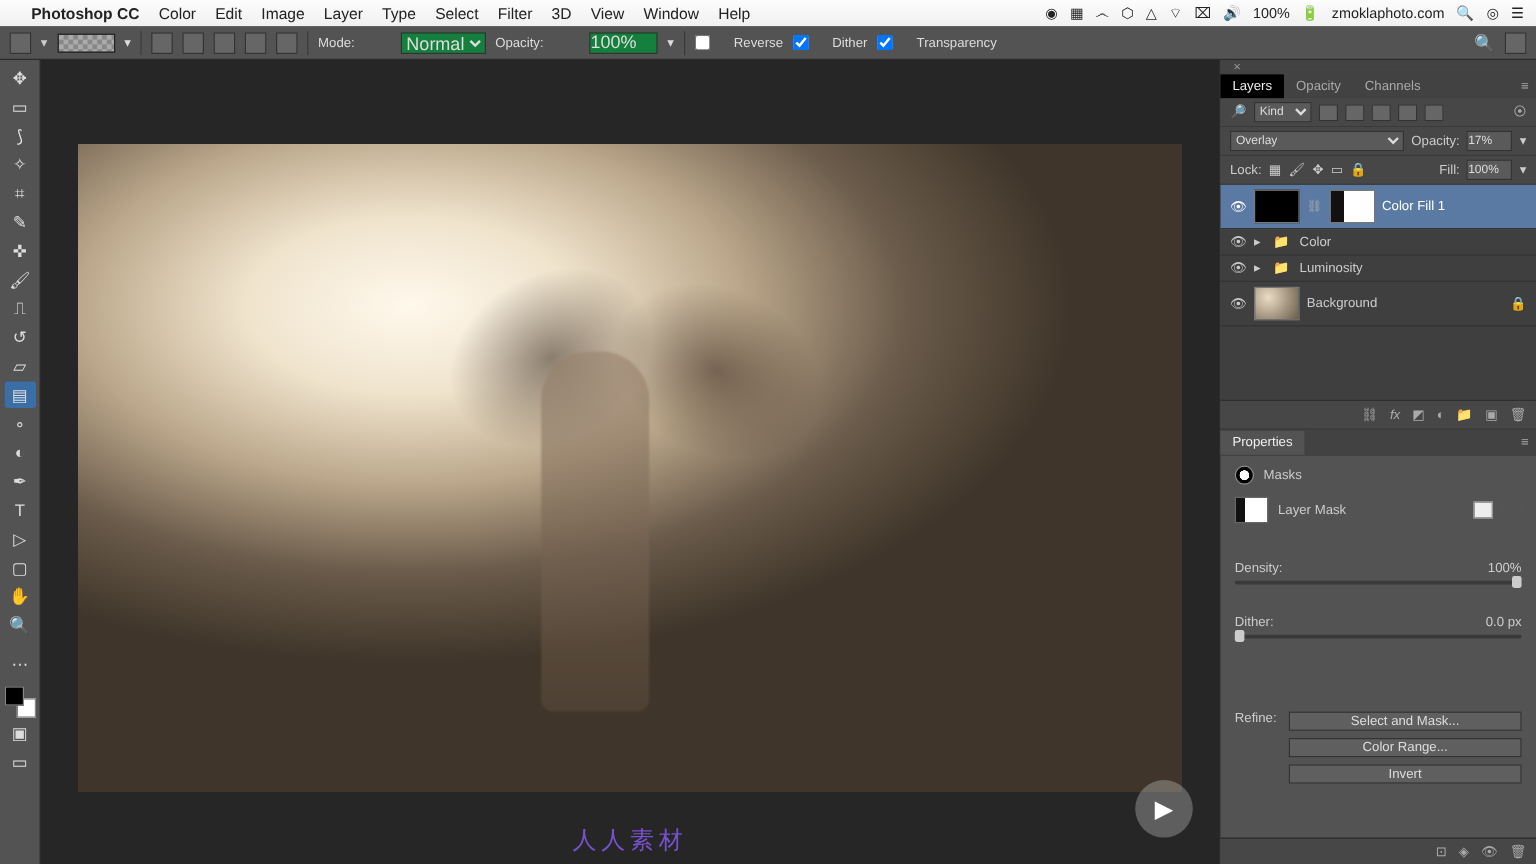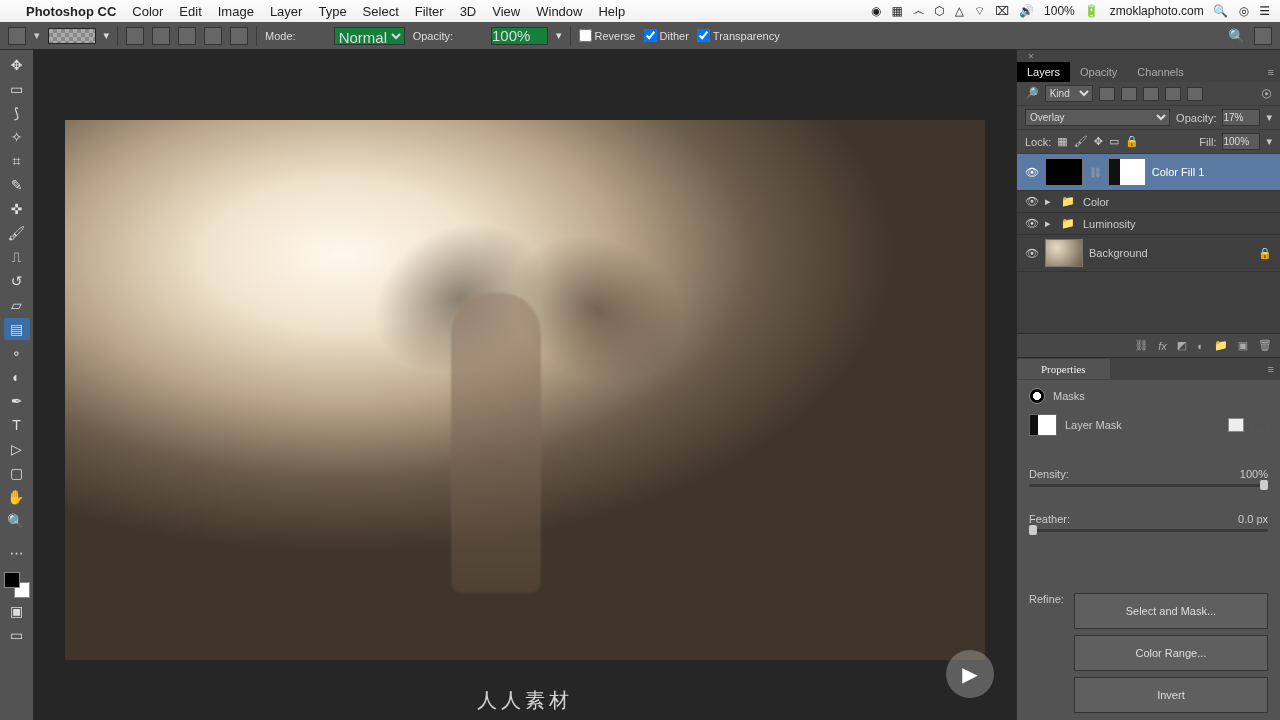--- a/index.html
+++ b/index.html
@@ -13,41 +13,41 @@
 .mac-menubar .spacer { flex: 1; }
 .mac-menubar .status { display: flex; gap: 10px; align-items: center; font-size: 12px; }
 .mac-menubar .status span { font-size: 12px; }
 
 
 .options-bar { height: 28px; background: #535353; border-bottom: 1px solid #2a2a2a; display: flex; align-items: center; padding: 0 8px; gap: 8px; color: #ddd; font-size: 11px; }
 .options-bar .swatch { width: 48px; height: 16px; background: repeating-conic-gradient(#888 0 25%, #aaa 0 50%) 0 0/8px 8px; border: 1px solid #222; }
 .options-bar .sep { width: 1px; height: 20px; background: #3a3a3a; }
 .options-bar .ico { width: 18px; height: 18px; background: #666; border: 1px solid #333; display: inline-block; }
 .options-bar select, .options-bar input[type=text] { background: #15803d; color: #ddd; border: 1px solid #333; font-size: 15px; height: 18px; margin-left: 30px; }
-.options-bar label { display: flex; align-items: center; gap: 3px; }
+.options-bar label { display: flex; align-items: center; gap: 20px; }
 
 
 .workspace { display: flex; height: calc(720px - 22px - 28px); }
 
 
 .tools { width: 34px; background: #535353; border-right: 1px solid #2a2a2a; display: flex; flex-direction: column; align-items: center; padding: 4px 0; gap: 2px; }
 .tools .tool { width: 26px; height: 22px; display: flex; align-items: center; justify-content: center; color: #ddd; cursor: pointer; border-radius: 2px; font-size: 14px; }
 .tools .tool.active { background: #3a6ea5; }
 .tools .color-swatches { margin-top: 6px; position: relative; width: 26px; height: 26px; }
 .tools .fg { position: absolute; top: 0; left: 0; width: 16px; height: 16px; background: #000; border: 1px solid #888; }
 .tools .bg { position: absolute; bottom: 0; right: 0; width: 16px; height: 16px; background: #fff; border: 1px solid #888; }
 
 
 .canvas-area { flex: 1; background: #262626; position: relative; display: flex; align-items: center; justify-content: center; }
 .canvas { width: 920px; height: 540px; background: radial-gradient(ellipse 60% 55% at 30% 25%, #fff8ec 0%, #efe3cc 25%, #bba78b 50%, #6a5b4a 75%, #3f352a 100%); position: relative; overflow: hidden; margin-top: 10px; }
 .canvas .figure { position: absolute; left: 42%; top: 32%; width: 90px; height: 300px; background: linear-gradient(#9b8470, #5a4a3a); border-radius: 40px 40px 10px 10px; opacity: .6; filter: blur(1px); }
 .canvas .wing { position: absolute; width: 180px; height: 140px; background: radial-gradient(ellipse, rgba(60,45,35,.55), rgba(60,45,35,0) 70%); }
 .canvas .wing.l { left: 33%; top: 20%; transform: rotate(-30deg); }
 .canvas .wing.r { left: 48%; top: 22%; transform: rotate(25deg); }
-.watermark-logo { position: absolute; bottom: 6px; left: 50%; transform: translateX(-50%); color: #ffffff; font-size: 20px; letter-spacing: 4px; opacity: .8; }
+.watermark-logo { position: absolute; bottom: 6px; left: 50%; transform: translateX(-50%); color: #8b5cf6; font-size: 20px; letter-spacing: 4px; opacity: .8; }
 .play-overlay { position: absolute; right: 22px; bottom: 22px; width: 48px; height: 48px; border-radius: 50%; background: rgba(200,200,200,.35); display: flex; align-items: center; justify-content: center; color: #fff; font-size: 20px; }
 
 
 .panels { width: 264px; background: #535353; border-left: 1px solid #2a2a2a; display: flex; flex-direction: column; font-size: 11px; }
 .panel-tabs { display: flex; background: #424242; height: 24px; align-items: flex-end; }
 .panel-tabs .tab { padding: 4px 10px; color: #aaa; cursor: pointer; }
 .panel-tabs .tab.active { background: #000000; color: #eee; }
 .panel-tabs .flex { flex: 1; }
 .panel-close { width: 16px; text-align: center; color: #999; cursor: pointer; }
 
@@ -66,28 +66,28 @@
 .layer .thumb.img { background: radial-gradient(circle at 30% 30%, #eaddc4, #6a5a48); }
 .layer .folder { width: 16px; color: #bbb; }
 .layer .lock { margin-left: auto; color: #aaa; }
 .layer .link { color: #aaa; font-size: 10px; }
 .layers-footer { height: 24px; background: #474747; display: flex; align-items: center; justify-content: flex-end; gap: 10px; padding: 0 8px; color: #aaa; border-top: 1px solid #2a2a2a; }
 .layers-footer span { cursor: pointer; }
 
 
 .properties { flex: 1; display: flex; flex-direction: column; }
 .prop-header { display: flex; background: #424242; height: 22px; align-items: center; }
-.prop-header .tab { padding: 4px 24px; background: #535353; color: #eee; font-family: Liberation Serif, serif; }
+.prop-header .tab { padding: 4px 10px; background: #535353; color: #eee; }
 .prop-body { padding: 8px 12px; display: flex; flex-direction: column; gap: 10px; flex: 1; }
 .prop-body .mask-row { display: flex; align-items: center; gap: 8px; }
 .prop-body .mask-thumb { width: 28px; height: 22px; background: linear-gradient(90deg,#111 0 30%,#fff 30% 100%); border: 1px solid #666; }
 .prop-body .dual { display: flex; justify-content: space-between; align-items: center; }
 .prop-body .slider-track { height: 3px; background: #3a3a3a; position: relative; border-radius: 2px; margin-top: 4px; }
 .prop-body .slider-thumb { position: absolute; top: -4px; width: 8px; height: 10px; background: #ccc; border-radius: 2px; }
-.prop-body button.wide { background: #5f5f5f; border: 1px solid #333; color: #ddd; font-size: 11px; height: 36px; cursor: pointer; }
+.prop-body button.wide { background: #5f5f5f; border: 1px solid #333; color: #ddd; font-size: 11px; height: 16px; cursor: pointer; }
 .prop-footer { height: 22px; background: #474747; display: flex; align-items: center; justify-content: flex-end; gap: 10px; padding: 0 8px; color: #aaa; border-top: 1px solid #2a2a2a; }
 
 .kind-row .ico { width: 16px; height: 14px; background: #666; display: inline-block; border: 1px solid #333; cursor: pointer; }
 </style>
 </head>
 <body>
 
 <div class="mac-menubar">
   <span class="apple"></span>
   <span class="app-name">Photoshop CC</span>
@@ -305,21 +305,21 @@
             <span>Density:</span>
             <span>100%</span>
           </div>
           <div class="slider-track">
               <div class="slider-thumb" style="right:0"></div>
             </div>
         </div>
         <div style="height:6px"></div>
         <div>
           <div class="dual">
-            <span>Feather:</span>
+            <span>Dither:</span>
             <span>0.0 px</span>
           </div>
           <div class="slider-track">
               <div class="slider-thumb" style="left:0"></div>
             </div>
         </div>
         <div style="height:6px"></div>
         <div class="dual" style="gap:10px;align-items:flex-start;margin-top:35px;">
           <span>Refine:</span>
           <div style="flex:1;display:flex;flex-direction:column;gap:6px;">

